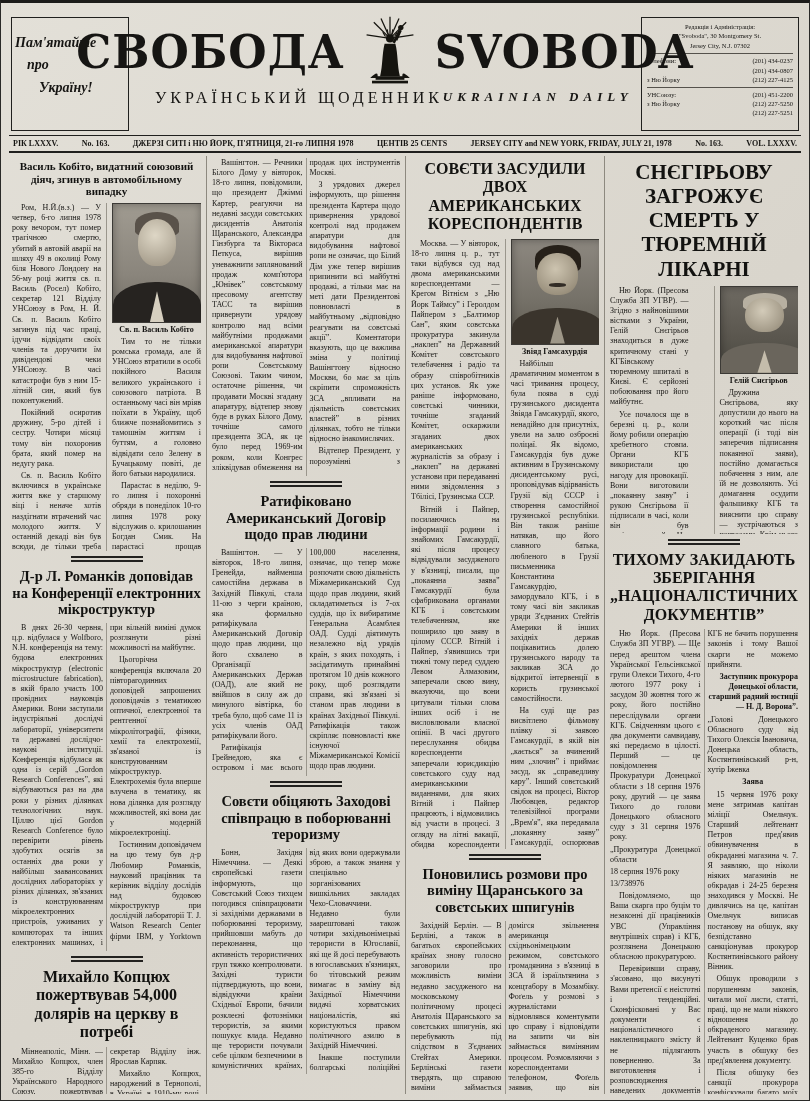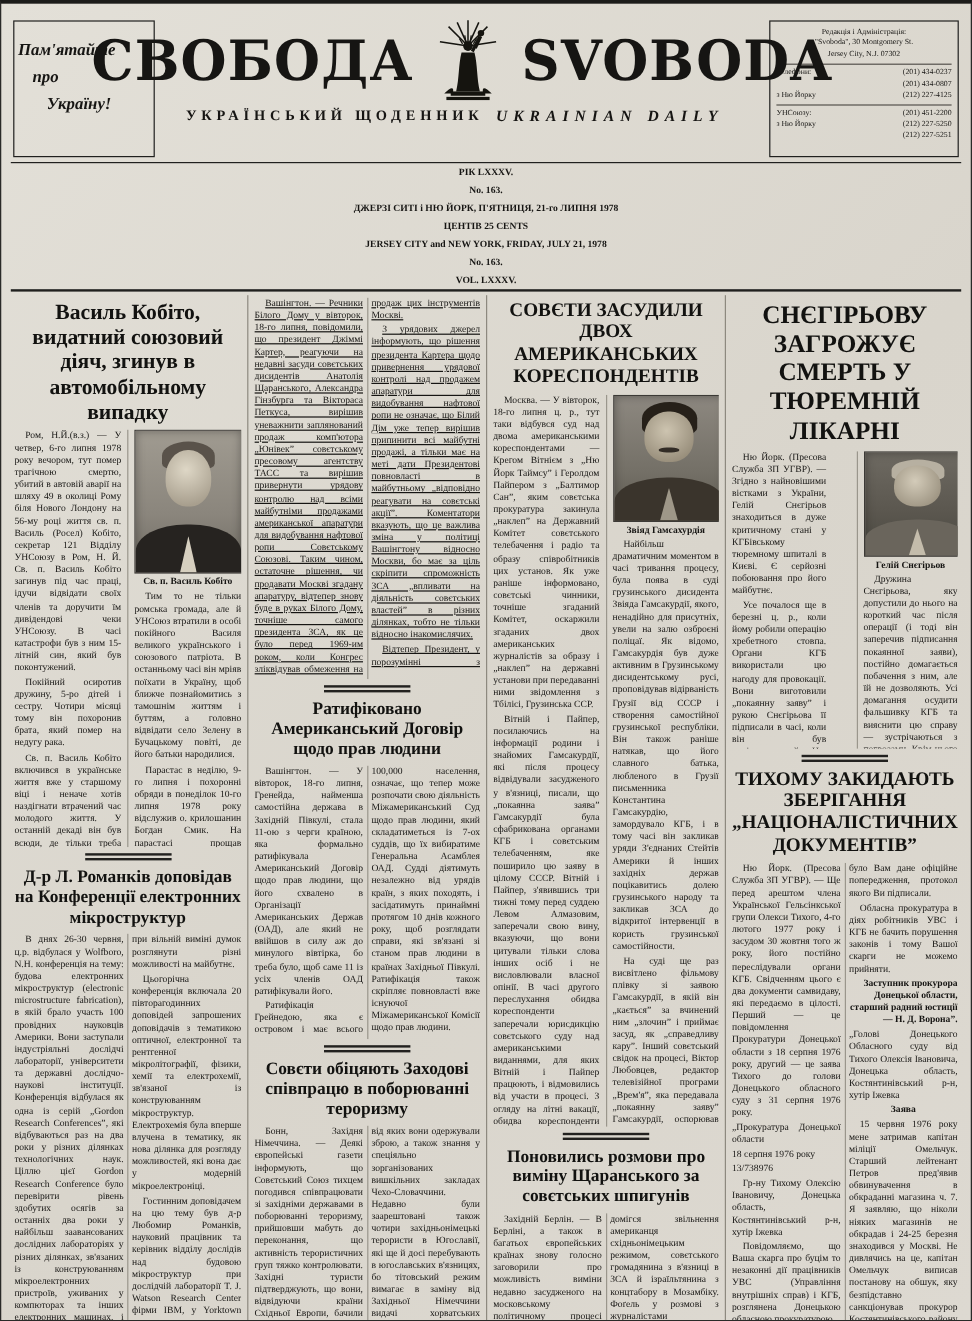--- a/index.html
+++ b/index.html
@@ -16,38 +16,38 @@
   .slogan-box{width:118px;border:1.5px solid #20201e;padding:14px 3px;box-sizing:border-box;
     font-style:italic;font-weight:bold;font-size:14px;line-height:1.6;}
   .slogan-box .l2{padding-left:12px;}
   .slogan-box .l3{padding-left:24px;}
   .title-block{flex:1;display:flex;flex-direction:column;justify-content:flex-start;min-width:0;}
   .title-row{display:flex;align-items:center;justify-content:center;gap:16px;}
   .title-cyr,.title-lat{font-weight:bold;font-size:44px;letter-spacing:1px;line-height:1;
     font-family:"DejaVu Serif","Liberation Serif",serif;transform:scaleY(1.05);white-space:nowrap;}
   .emblem{width:58px;height:72px;flex:0 0 auto;margin-top:-2px;}
   .subtitle-row{display:flex;justify-content:space-between;padding:2px 30px 0 18px;}
-  .subtitle-cyr{font-weight:bold;font-size:12px;letter-spacing:4px;white-space:nowrap;}
+  .subtitle-cyr{font-weight:normal;font-size:16px;letter-spacing:4px;white-space:nowrap;}
   .subtitle-lat{font-weight:bold;font-style:italic;font-size:13px;letter-spacing:5px;white-space:nowrap;}
   .contact-box{width:158px;border:1.5px solid #20201e;padding:4px 5px;box-sizing:border-box;
     font-size:6.5px;line-height:1.45;}
   .contact-box .addr{text-align:center;}
   .contact-box .rows{margin-top:3px;border-top:1px solid #55524c;padding-top:2px;}
   .c-row{display:flex;justify-content:space-between;}
   .c-row.group{border-top:1px solid #55524c;margin-top:2px;padding-top:2px;}
   
   .dateline{display:flex;align-items:center;justify-content:space-between;
     border-top:1.5px solid #20201e;border-bottom:2.5px solid #20201e;
-    margin:4px 2px 0 2px;padding:3px 4px;font-size:8px;font-weight:bold;white-space:nowrap;gap:6px;flex-direction:column;}
+    margin:4px 2px 0 2px;padding:3px 4px;font-size:8px;font-weight:bold;white-space:nowrap;gap:6px;}
   
   .columns{display:flex;height:938px;margin-top:3px;}
   .col{width:25%;box-sizing:border-box;padding:2px 5px 0 5px;overflow:hidden;}
   .col + .col{border-left:1px solid #8d897f;}
   article h2{margin:2px 0 5px 0;text-align:center;line-height:1.15;font-weight:bold;color:#121210;}
-  .h-sm{font-size:18px;}
+  .h-sm{font-size:11px;}
   .h-md{font-size:14.5px;}
   .h-lg{font-size:16px;}
   .h-xl{font-size:21px;}
   .para{font-size:8px;line-height:1.27;text-align:justify;text-indent:9px;margin:0 0 2px 0;}
   .p-center{text-align:center;text-indent:0;font-weight:bold;}
   .p-right{text-align:right;text-indent:0;font-weight:bold;}
   .p-noind{text-indent:0;}
   .mcol{column-count:2;column-gap:7px;column-rule:1px solid #9a968c;column-fill:auto;overflow:hidden;}
   .twocol{display:flex;gap:0;overflow:hidden;}
   .twocol .sub{flex:1 1 0;min-width:0;overflow:hidden;}
@@ -214,21 +214,21 @@
         <div class="mcol" style="height:118px;">
           <p class="para">Міннеаполіс, Мінн. — Михайло Копцюх, член 385-го Відділу Українського Народного Союзу, пожертвував 54,000 долярів на „Церкву в потребі”, пересилаючи їх Блаженнішому Патріярхові Йосифові в Римі, — інформує секретар Відділу інж. Ярослав Карпяк.</p>
           <p class="para">Михайло Копцюх, народжений в Тернополі, в Україні, в 1910-му році, належить до новіших українських поселенців у цій країні, а свою княжу пожертву на „Церкву в потребі” склав із важко запрацьованого гроша. У відповідь та дякуючи за цей дар, Блаженніший патріярх Йосиф у листі до жертводавця м. і. пише: „За ввесь час мого побуту в Римі від часу освободження аж до сьогодні, Ви перші і покищо одинокі, жертвували великодушно таку велику суму на „Церкву в потребі”. Вже попередні Ваші дари були доказом Вашої сильної любови до своєї рідної Церкви і подивугідної жертвенности для неї. А</p>
 
         </div>
       </article>
     </section>
 
     <section class="col">
       <article>
-        <div class="mcol" style="height:318px;text-decoration:underline;">
+        <div class="mcol" style="height:318px;">
           <p class="para">Вашінгтон. — Речники Білого Дому у вівторок, 18-го липня, повідомили, що президент Джіммі Картер, реагуючи на недавні засуди совєтських дисидентів Анатолія Щаранського, Александра Гінзбурга та Віктораса Петкуса, вирішив уневажнити заплянований продаж комп'ютора „Юнівек” совєтському пресовому агентству ТАСС та вирішив привернути урядову контролю над всіми майбутніми продажами американської апаратури для видобування нафтової ропи Совєтському Союзові. Таким чином, остаточне рішення, чи продавати Москві згадану апаратуру, відтепер знову буде в руках Білого Дому, точніше самого президента ЗСА, як це було перед 1969-им роком, коли Конгрес зліквідував обмеження на продаж цих інструментів Москві.</p>
           <p class="para">З урядових джерел інформують, що рішення президента Картера щодо привернення урядової контролі над продажем апаратури для видобування нафтової ропи не означає, що Білий Дім уже тепер вирішив припинити всі майбутні продажі, а тільки має на меті дати Президентові повновласті в майбутньому „відповідно реагувати на совєтські акції”. Коментатори вказують, що це важлива зміна у політиці Вашінгтону відносно Москви, бо має за ціль скріпити спроможність ЗСА „впливати на діяльність совєтських властей” в різних ділянках, тобто не тільки відносно інакомислячих.</p>
           <p class="para">Відтепер Президент, у порозумінні з Департаментом торгівлі, матиме право розглядати кожний заплянований продаж американських інструментів чи апаратури Совєтському Союзові і вирішувати чи дане технологічне знаряддя продавати Москві, чи ні. Передбачають, що ще цього тижня Президент вирішить чи корпорація „Дрессер Індустрис” з Далласу, Тексас, може продати Москві апаратуру для видобування нафти, вартости 144 мільйонів долярів. Департамент торгівлі вже раніше дав згоду на цей продаж, але тепер остаточне рішення буде в руках президента Картера.</p>
 
         </div>
       </article>
 
       <div class="sep"></div>
 
       <article>
@@ -314,21 +314,20 @@
 
       <div class="sep"></div>
 
       <article>
         <h2 class="h-lg">ТИХОМУ ЗАКИДАЮТЬ ЗБЕРІГАННЯ „НАЦІОНАЛІСТИЧНИХ ДОКУМЕНТІВ”</h2>
         <div class="mcol" style="height:520px;">
           <p class="para">Ню Йорк. (Пресова Служба ЗП УГВР). — Ще перед арештом члена Української Гельсінкської групи Олекси Тихого, 4-го лютого 1977 року і засудом 30 жовтня того ж року, його постійно переслідували органи КГБ. Свідченням цього є два документи самвидаву, які передаємо в цілості. Перший — це повідомлення Прокуратури Донецької области з 18 серпня 1976 року, другий — це заява Тихого до голови Донецького обласного суду з 31 серпня 1976 року.</p>
           <p class="para p-noind">„Прокуратура Донецької области</p>
           <p class="para p-noind">18 серпня 1976 року</p>
           <p class="para p-noind">13/738976</p>
-          <p class="para">Гр-ну Тихому Олексію Івановичу, Донецька область, Костянтинівський р-н, хутір Іжевка</p>
           <p class="para">Повідомляємо, що Ваша скарга про буцім то незаконні дії працівників УВС (Управління внутрішніх справ) і КГБ, розглянена Донецькою обласною прокуратурою.</p>
           <p class="para">Перевіривши справу, з'ясовано, що висунуті Вами претенсії є неістотні і тенденційні. Сконфісковані у Вас документи є націоналістичного і наклепницького змісту й не підлягають поверненню. За виготовлення і розповсюдження наведених документів було Вам дане офіційне попередження, протокол якого Ви підписали.</p>
           <p class="para">Обласна прокуратура в діях робітників УВС і КГБ не бачить порушення законів і тому Вашої скарги не можемо прийняти.</p>
           <p class="para p-right">Заступник прокурора Донецької области, старший радний юстиції — Н. Д. Ворона”.</p>
           <p class="para p-noind">„Голові Донецького Обласного суду від Тихого Олексія Івановича, Донецька область, Костянтинівський р-н, хутір Іжевка</p>
           <p class="para p-center">Заява</p>
           <p class="para">15 червня 1976 року мене затримав капітан міліції Омельчук. Старший лейтенант Петров пред'явив обвинувачення в обкраданні магазина ч. 7. Я заявляю, що ніколи ніяких магазинів не обкрадав і 24-25 березня знаходився у Москві. Не дивлячись на це, капітан Омельчук виписав постанову на обшук, яку безпідставно санкціонував прокурор Костянтинівського району Вінник.</p>
           <p class="para">Обшук проводили з порушенням законів, читали мої листи, статті, праці, що не мали ніякого відношення до обкраденого магазину. Лейтенант Куценко брав участь в обшуку без пред'явлення документу.</p>
           <p class="para">Після обшуку без санкції прокурора конфіскували багато моїх матеріялів (див. копію протоколу обшуку). Своїми діями нижченазвані особи заподіяли мені моральні та матеріяльні збитки, шкоду здоров'ю.</p>
 

